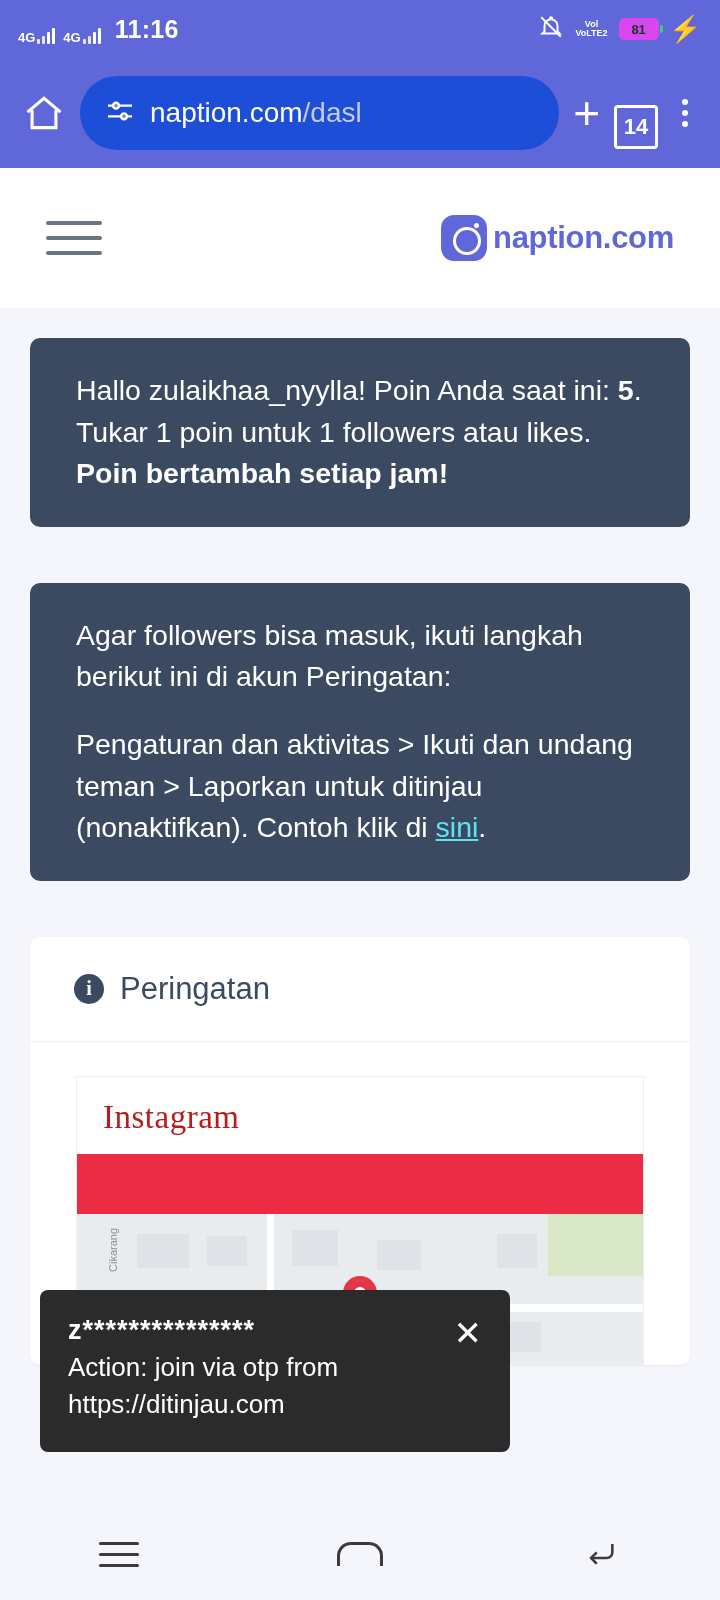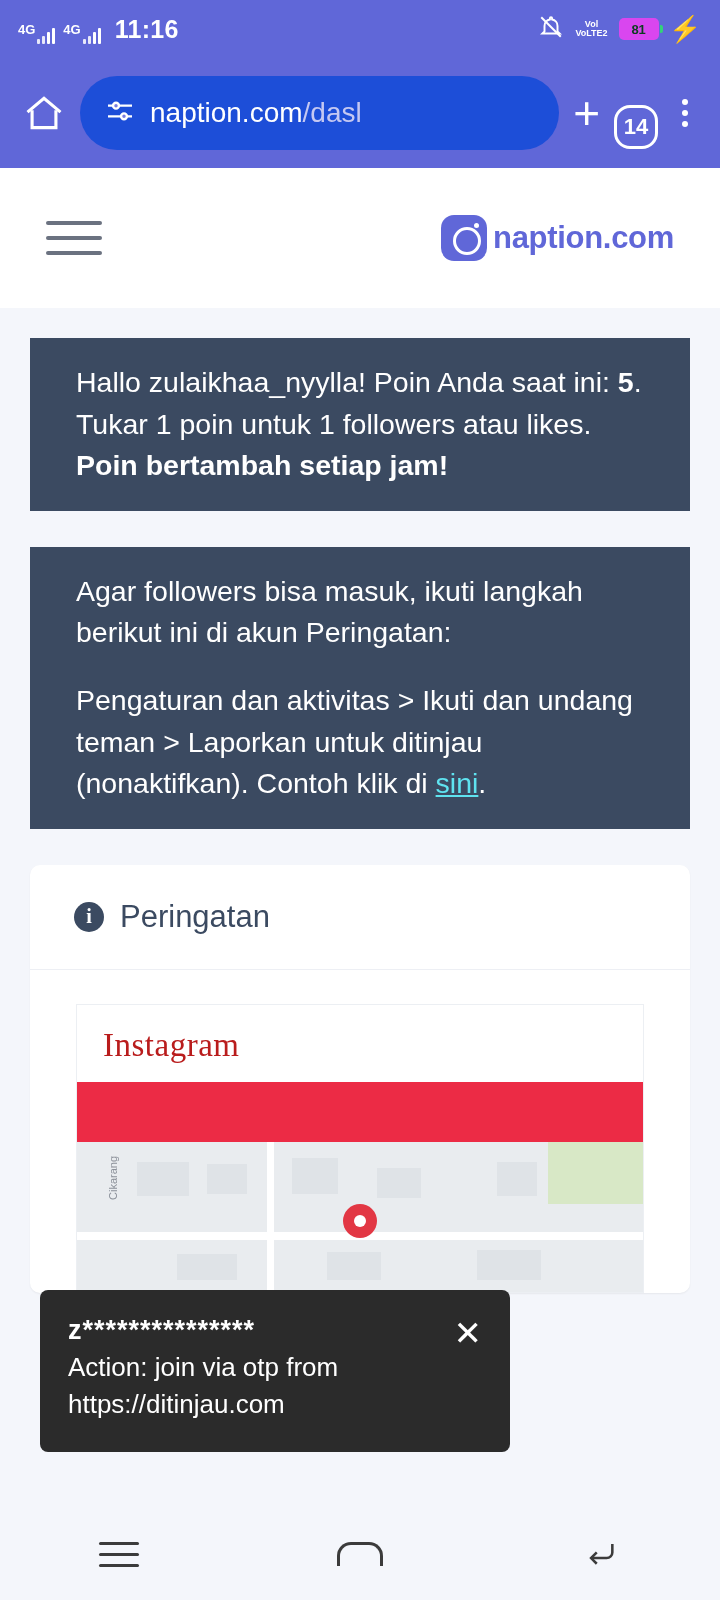--- a/index.html
+++ b/index.html
@@ -12,21 +12,21 @@
   .phone { position: relative; width: 720px; height: 1600px; display: flex; flex-direction: column; }
 
   
   .statusbar {
     height: 58px; background: #6067d8; color: #fff;
     display: flex; align-items: center; justify-content: space-between;
     padding: 0 18px;
   }
   .status-left { display: flex; align-items: flex-end; gap: 8px; }
   .sig { display: flex; align-items: flex-end; gap: 2px; }
-  .sig .lbl { font-size: 13px; font-weight: 700; line-height: 1; margin-bottom: 8px; }
+  .sig .lbl { font-size: 13px; font-weight: 700; line-height: 1; }
   .bars { display: flex; align-items: flex-end; gap: 2px; height: 17px; }
   .bars i { display: block; width: 3px; background: #fff; border-radius: 1px; }
   .bars i:nth-child(1){height:5px;opacity:.85}
   .bars i:nth-child(2){height:8px;opacity:.85}
   .bars i:nth-child(3){height:12px}
   .bars i:nth-child(4){height:16px}
   .clock { font-size: 25px; font-weight: 600; letter-spacing: .3px; margin-left: 6px; }
   .status-right { display: flex; align-items: center; gap: 11px; }
   .tiny-stack { display:flex; flex-direction:column; align-items:center; line-height:1; font-size:9px; font-weight:700; }
   .battery {
@@ -45,21 +45,21 @@
   .omnibox {
     flex: 1; height: 74px; background: #1d4ed8; border-radius: 40px;
     display: flex; align-items: center; gap: 14px; padding: 0 24px;
     overflow: hidden;
   }
   .url { font-size: 28px; color: #fff; white-space: nowrap; }
   .url .dim { color: #c5c8f2; }
   .icon-btn { color: #fff; display: flex; align-items: center; justify-content: center; }
   .plus { font-size: 46px; font-weight: 300; line-height: 1; }
   .tabcount {
-    width: 44px; height: 44px; border: 3px solid #fff; border-radius: 16px;
+    width: 44px; height: 44px; border: 3px solid #fff; border-radius: 4px;
     display: flex; align-items: center; justify-content: center;
     font-size: 22px; font-weight: 600; color: #fff; margin-top: 28px;
   }
   .kebab { display: flex; flex-direction: column; gap: 5px; padding: 4px 10px; }
   .kebab i { width: 6px; height: 6px; background: #fff; border-radius: 50%; display: block; }
 
   
   .siteheader {
     height: 140px; background: #ffffff;
     display: flex; align-items: center; justify-content: space-between;
@@ -78,22 +78,22 @@
   }
   .ig-glyph::after {
     content:""; position:absolute; right:8px; top:8px; width:5px; height:5px;
     background:#fff; border-radius:50%;
   }
   .brandtext { font-size: 31px; font-weight: 700; color: #6067d8; letter-spacing: -.3px; }
 
   
   .content { flex: 1; background: #f4f6fb; padding: 30px 30px 0 30px; overflow: hidden; }
   .card-dark {
-    background: #3b4a61; color: #fff; border-radius: 0;
-    padding: 24px 46px; margin-bottom: 36px;
+    background: #3b4a61; color: #fff; border-radius: 10px;
+    padding: 32px 46px; margin-bottom: 56px;
   }
   .card-dark p { font-size: 28.5px; line-height: 1.46; }
   .card-dark b { font-weight: 700; }
   .link-cyan { color: #5fe3f0; }
   .gap { display: block; height: 26px; }
 
   .card-white {
     background: #fff; border-radius: 10px; overflow: hidden;
     box-shadow: 0 1px 2px rgba(0,0,0,.06);
   }

